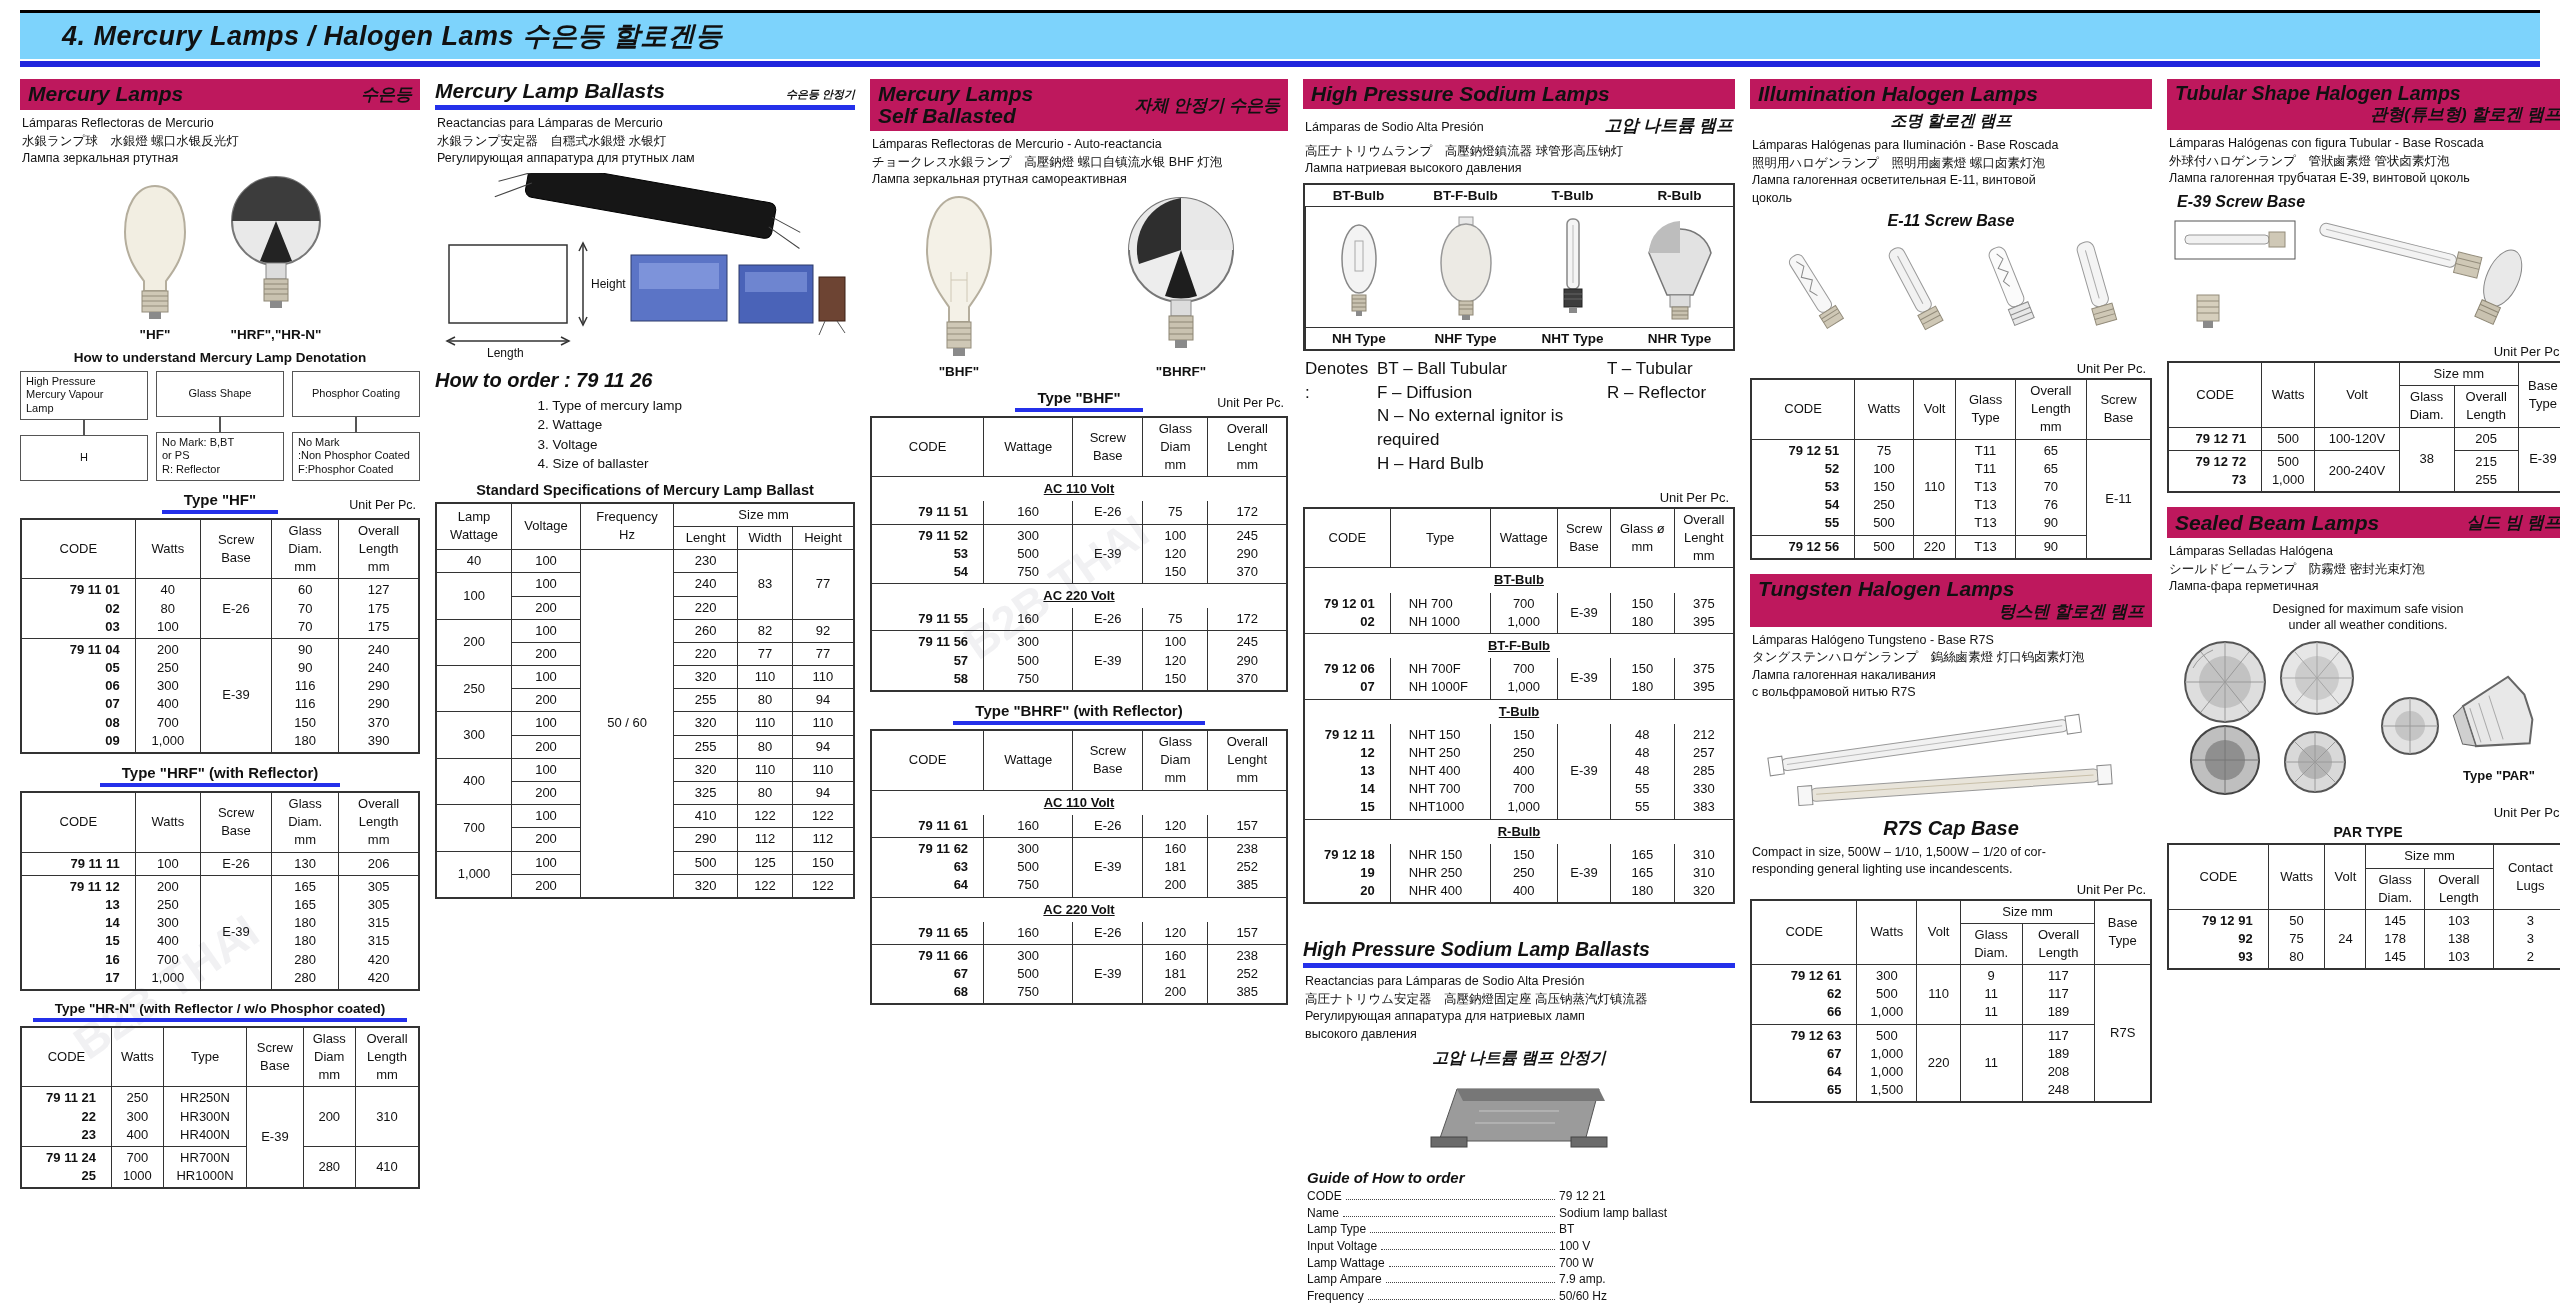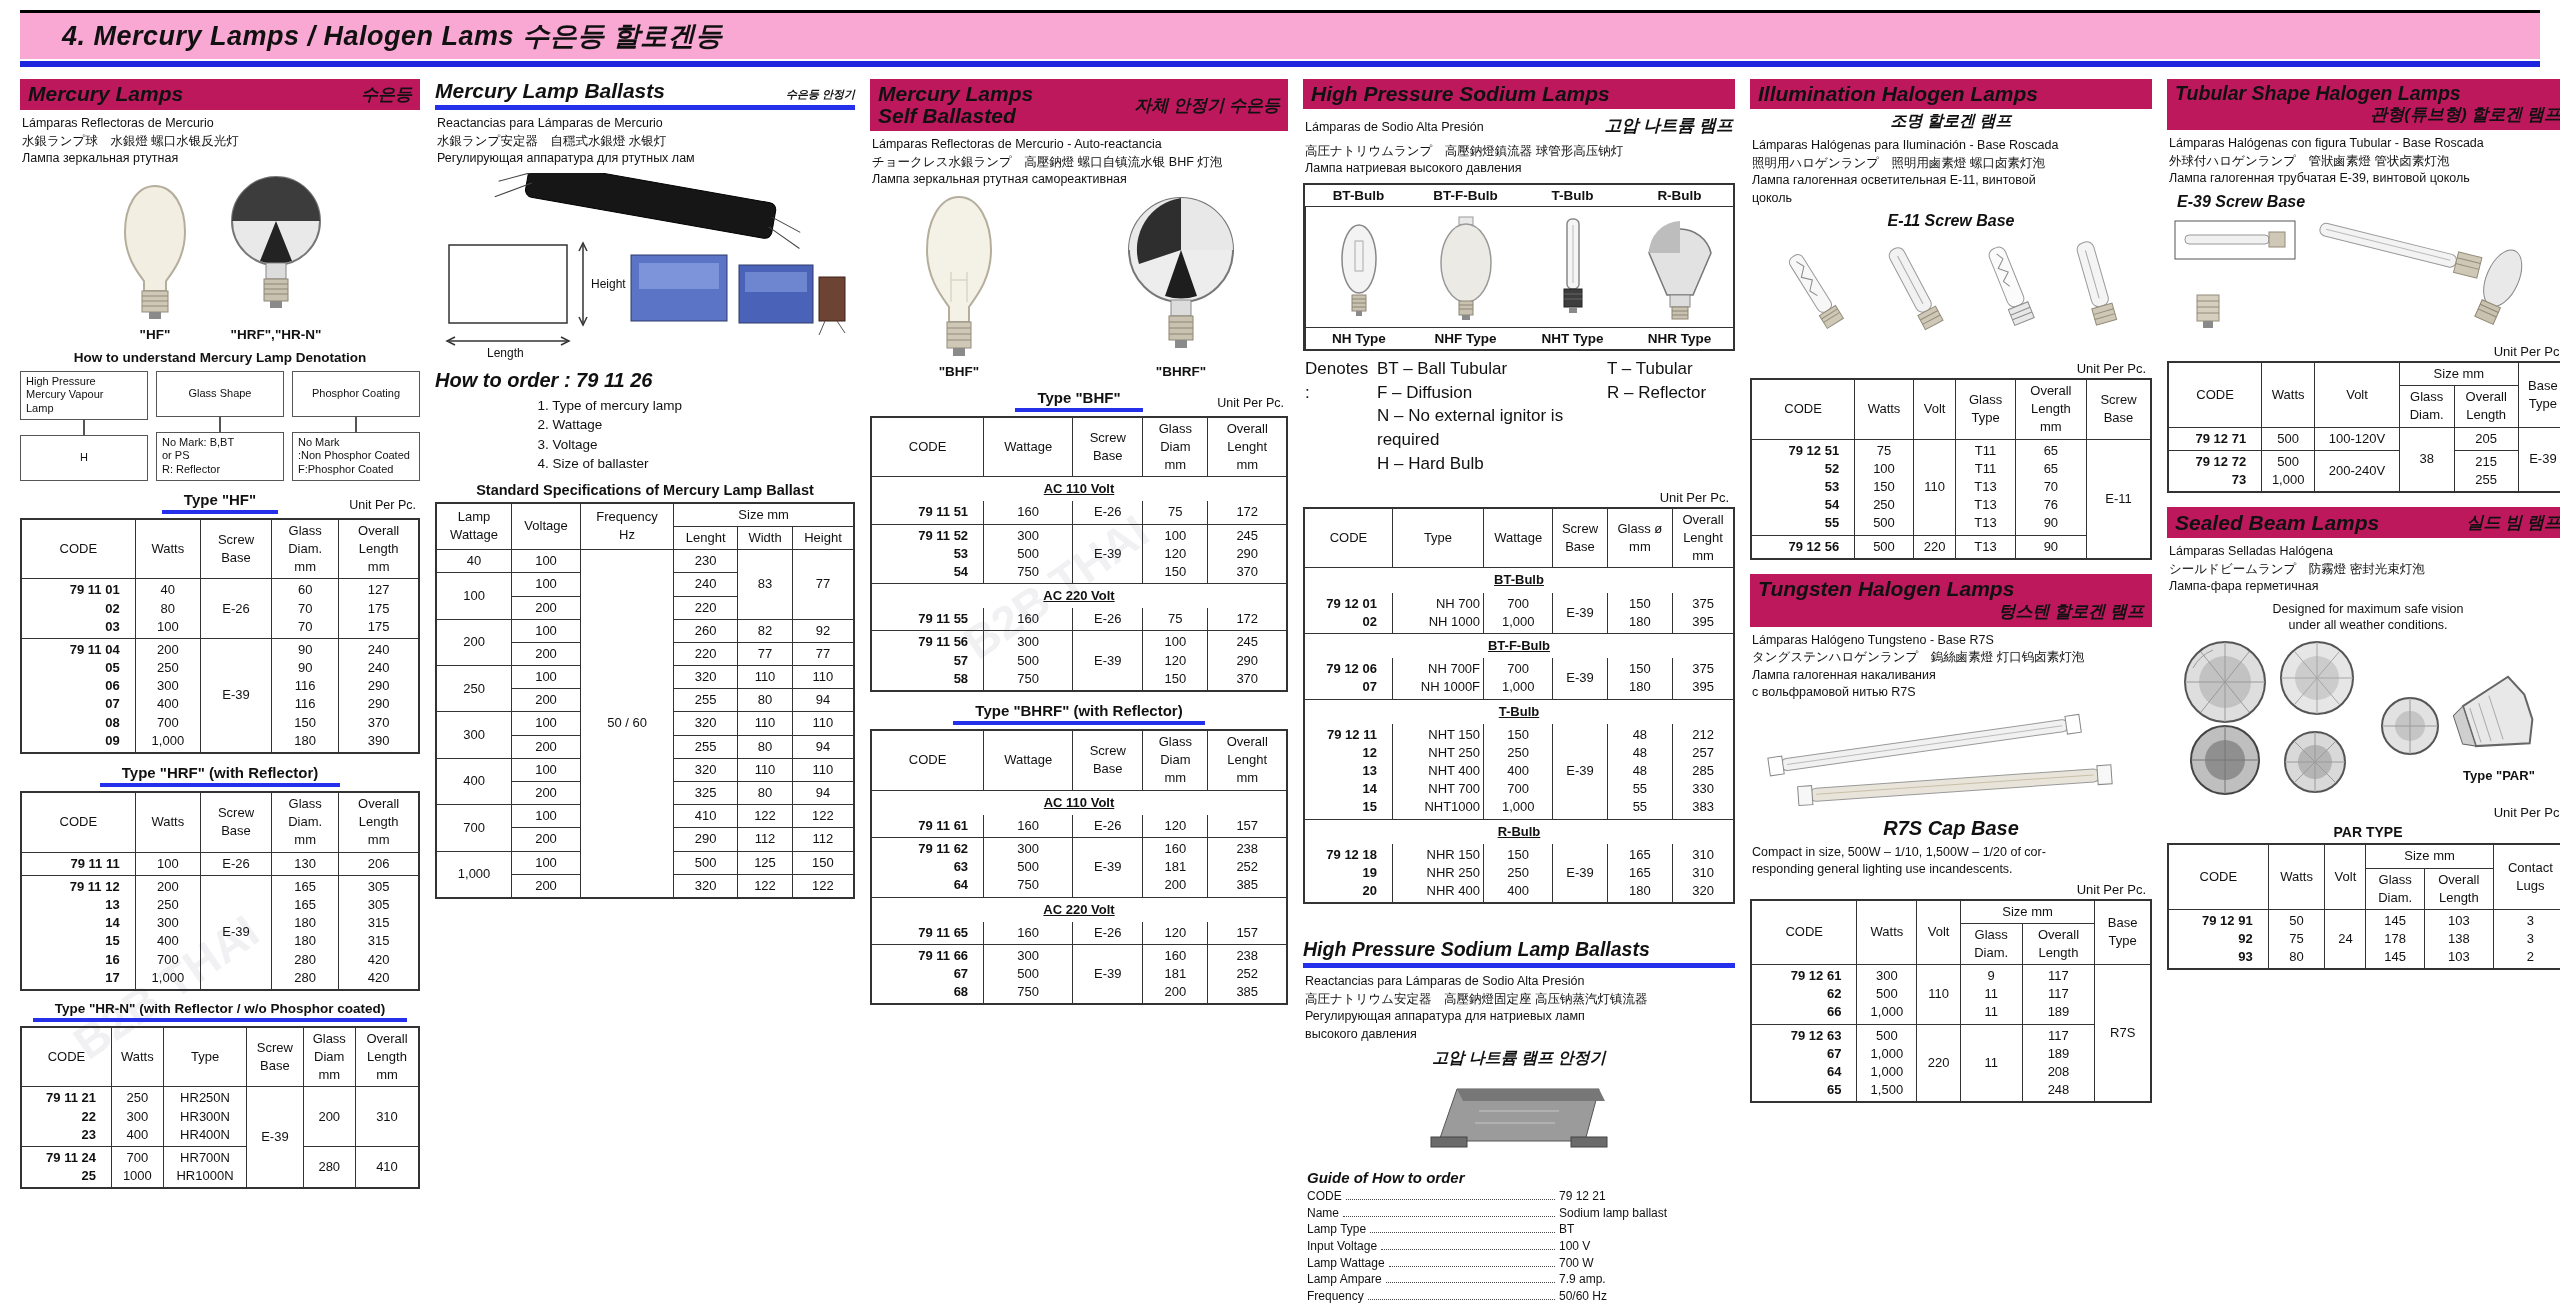--- a/index.html
+++ b/index.html
@@ -1,20 +1,20 @@
 <!DOCTYPE html>
 <html><head>
 <meta charset="utf-8">
 <style>
   html,body{margin:0;padding:0;}
   body{width:2560px;height:1304px;overflow:hidden;background:#fff;color:#111;
        font-family:"Liberation Sans",sans-serif;position:relative;}
   
   .banner-wrap{margin:10px 20px 0 20px;}
-  .banner{border-top:3px solid #000;background:#f9a8d4;height:46px;display:flex;align-items:center;
+  .banner{border-top:3px solid #000;background:#7dd3fc;height:46px;display:flex;align-items:center;
           padding-left:42px;font-size:27px;font-weight:bold;font-style:italic;letter-spacing:.5px;}
   .blueline{height:6px;background:#2026dd;margin-top:2px;}
   
   .cols{display:flex;gap:15px;padding:12px 20px 0 20px;align-items:flex-start;}
   .col{flex:0 0 auto;}
   .c1{width:400px;} .c2{width:420px;} .c3{width:418px;} .c4{width:432px;} .c5{width:402px;} .c6{width:402px;}
   
   .ghead{background:#be185d;padding:4px 8px;display:flex;justify-content:space-between;align-items:center;}
   .ghead .en{font-weight:bold;font-style:italic;font-size:21px;line-height:1.05;}
   .ghead .kr{font-weight:bold;font-style:italic;font-size:17px;white-space:nowrap;}
@@ -26,21 +26,21 @@
   .unit-right{font-size:13px;text-align:right;margin:3px 6px 2px 0;}
   
   .type-row{display:flex;justify-content:center;align-items:flex-end;position:relative;margin:10px 0 4px 0;}
   .type-head{font-weight:bold;font-size:15px;border-bottom:4px solid #2430ea;padding:0 22px 2px 22px;text-align:center;}
   .type-unit{position:absolute;right:4px;bottom:2px;font-size:12.5px;}
   
   table.tbl{border-collapse:collapse;width:100%;border:2px solid #333;background:#fff;}
   .tbl th,.tbl td{border:1px solid #333;font-size:13px;font-weight:normal;text-align:center;
                   vertical-align:middle;padding:2px 3px;line-height:1.4;}
   .tbl td.code{text-align:right;padding-right:15px;font-weight:bold;white-space:nowrap;}
-  .tbl td.left{text-align:right;padding-left:9px;white-space:nowrap;}
+  .tbl td.left{text-align:left;padding-left:18px;white-space:nowrap;}
   .tbl td.divider{font-weight:bold;text-decoration:underline;border-bottom-style:none;padding:3px;}
   .tbl td.nt{border-top-style:none;}
   
   .den-title{font-weight:bold;font-size:13.5px;text-align:center;margin:8px 0 6px 0;}
   .den{display:flex;justify-content:space-between;gap:8px;}
   .den-col{display:flex;flex-direction:column;align-items:center;flex:1;}
   .den-box{border:1.5px solid #555;padding:3px 5px;font-size:11px;line-height:1.25;width:100%;
            box-sizing:border-box;min-height:46px;display:flex;align-items:center;justify-content:center;}
   .den-box.lft{justify-content:flex-start;text-align:left;}
   .den-line{width:2px;height:15px;background:#555;}

